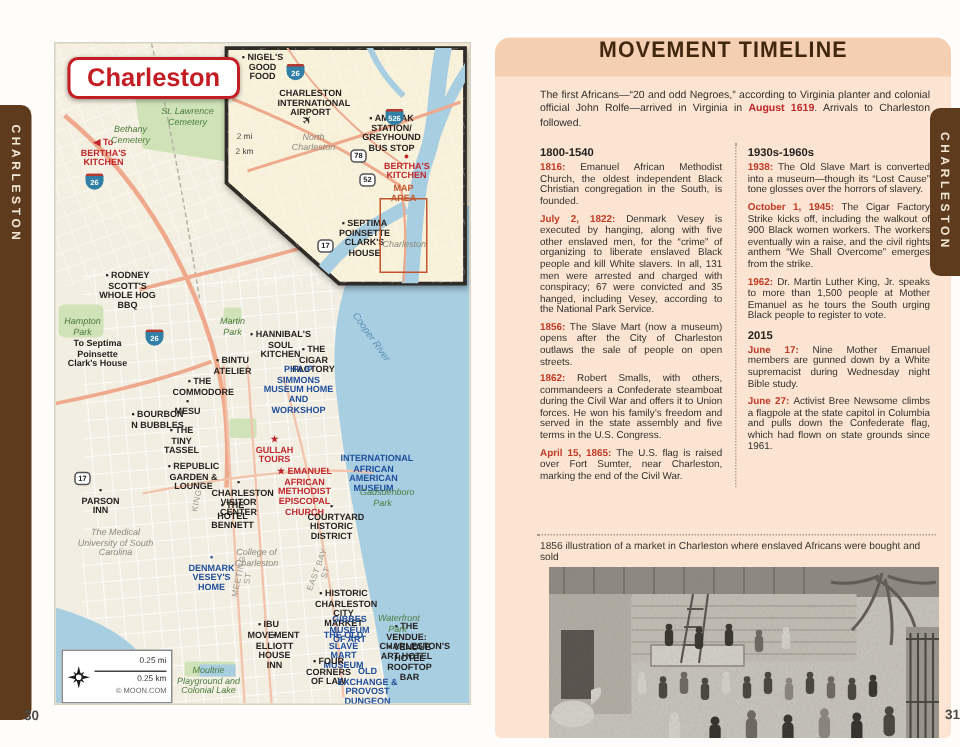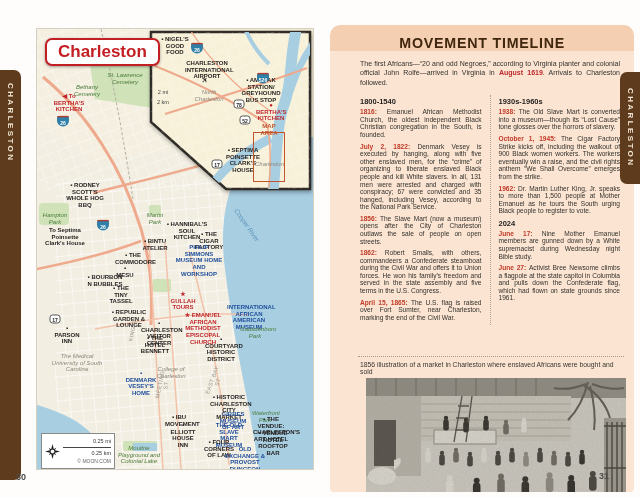--- a/index.html
+++ b/index.html
@@ -7,21 +7,21 @@
   .spread{position:relative;width:640px;height:498px;background:#fefdfb;overflow:hidden;}
 
   
   .tab{position:absolute;background:#5e3b1c;color:#f2e6d4;z-index:40;display:flex;justify-content:center;box-sizing:border-box;}
   .tab span{writing-mode:vertical-rl;font-size:8px;font-weight:bold;letter-spacing:2.4px;}
   .tab-left{left:0;top:70px;width:21px;height:410px;border-radius:0 7px 7px 0;padding-top:13px;align-items:flex-start;}
   .tab-right{right:0;top:72px;width:20px;height:112px;border-radius:7px 0 0 7px;align-items:center;}
 
   .pagenum{position:absolute;font-size:9px;font-weight:bold;color:#4c4a47;z-index:45;}
   .pn-left{left:16px;top:472px;}
-  .pn-right{right:31px;top:471px;margin-left:46px;}
+  .pn-right{right:0;top:471px;margin-left:46px;}
 
   
   .map{position:absolute;left:36px;top:28px;width:276px;height:440px;background:#f2eee2;border:1px solid #d6d0c0;overflow:hidden;}
   .map svg.base{position:absolute;left:0;top:0;}
   .map-title{position:absolute;left:8px;top:9px;background:#ffffff;border:2px solid #c41e25;border-radius:7px;padding:2px 11px;font-weight:bold;font-size:17px;color:#c41e25;box-shadow:0 1px 3px rgba(0,0,0,.35);z-index:6;}
 
   .lb{position:absolute;font-weight:bold;font-size:6px;line-height:1.12;color:#231f1d;text-align:center;transform:translate(-50%,-50%);z-index:3;pointer-events:none;}
   .lb.sight{color:#1f4e9c;}
   .lb.red{color:#c0272d;}
   .lb.park{color:#4a7c3a;font-weight:normal;font-style:italic;}
@@ -41,21 +41,21 @@
   .plane{position:absolute;left:56px;top:50px;font-size:8px;color:#222;transform:translate(-50%,-50%) rotate(-45deg);z-index:4;}
 
   .scalebox{position:absolute;left:4px;top:404px;width:74px;height:36px;background:#fff;border:1px solid #8a8a8a;z-index:7;display:flex;align-items:center;gap:3px;padding:2px 3px;box-sizing:border-box;}
   .scales{flex:1;}
   .scales .srow{font-size:5.5px;color:#333;text-align:right;line-height:1.3;}
   .scales .rl{display:block;height:1px;background:#444;margin:1px 0 2px;}
   .scales .credit{font-size:5px;color:#666;text-align:right;margin-top:1px;}
 
   
   .panel{position:absolute;left:330px;top:25px;width:304px;height:467px;background:#fbe5d2;border-radius:10px 10px 4px 4px;overflow:hidden;z-index:10;}
-  .panel-head{height:26px;background:#f5cfb2;border-radius:10px 10px 0 0;display:flex;align-items:flex-end;justify-content:center;}
+  .panel-head{height:26px;background:#f5cfb2;border-radius:10px 10px 0 0;display:flex;align-items:flex-start;justify-content:center;}
   .panel-head h1{margin:0;font-size:15px;font-weight:bold;color:#40270e;letter-spacing:.8px;transform:scaleX(.95);}
   .panel-body{position:relative;padding:6px 14px 0 30px;height:441px;box-sizing:border-box;}
   .intro{font-size:7px;line-height:1.35;color:#33302c;margin:2px 0 6px;text-align:justify;}
   .intro .hl{color:#c0272d;font-weight:bold;}
   .cols{display:flex;height:232px;overflow:hidden;}
   .col{width:122px;}
   .vdiv{width:0;border-left:1px dotted #bf9d83;margin:2px 8px 0 8px;}
   .col h3{font-size:7.5px;margin:4px 0 2px;color:#262220;}
   .entry{font-size:6.6px;line-height:1.15;margin:0 0 4px;color:#33302c;text-align:justify;}
   .entry b{color:#c03a27;}
@@ -253,21 +253,21 @@
               <p class="entry"><b>1856: </b>The Slave Mart (now a museum) opens after the City of Charleston outlaws the sale of people on open streets.</p>
               <p class="entry"><b>1862: </b>Robert Smalls, with others, commandeers a Confederate steamboat during the Civil War and offers it to Union forces. He won his family’s freedom and served in the state assembly and five terms in the U.S. Congress.</p>
               <p class="entry"><b>April 15, 1865: </b>The U.S. flag is raised over Fort Sumter, near Charleston, marking the end of the Civil War.</p>
             </div>
           <div class="vdiv"></div>
           <div class="col" id="col-1">
               <h3>1930s-1960s</h3>
               <p class="entry"><b>1938: </b>The Old Slave Mart is converted into a museum—though its “Lost Cause” tone glosses over the horrors of slavery.</p>
               <p class="entry"><b>October 1, 1945: </b>The Cigar Factory Strike kicks off, including the walkout of 900 Black women workers. The workers eventually win a raise, and the civil rights anthem “We Shall Overcome” emerges from the strike.</p>
               <p class="entry"><b>1962: </b>Dr. Martin Luther King, Jr. speaks to more than 1,500 people at Mother Emanuel as he tours the South urging Black people to register to vote.</p>
-              <h3>2024</h3>
+              <h3>2015</h3>
               <p class="entry"><b>June 17: </b>Nine Mother Emanuel members are gunned down by a White supremacist during Wednesday night Bible study.</p>
               <p class="entry"><b>June 27: </b>Activist Bree Newsome climbs a flagpole at the state capitol in Columbia and pulls down the Confederate flag, which had flown on state grounds since 1961.</p>
             </div>
         </div>
         <div class="hdiv"></div>
         <p class="caption">1856 illustration of a market in Charleston where enslaved Africans were bought and sold</p>
         <div class="illustration">
           <svg width="260" height="138" viewBox="0 0 260 138" preserveAspectRatio="none">
             <defs>
               <filter id="gr">

